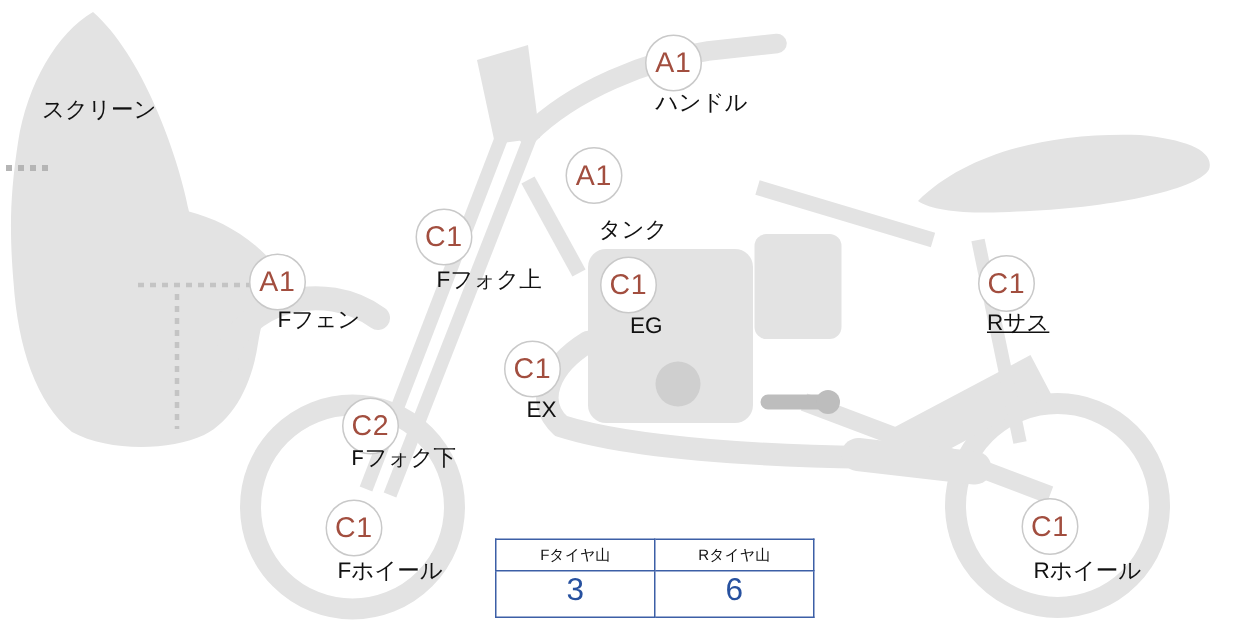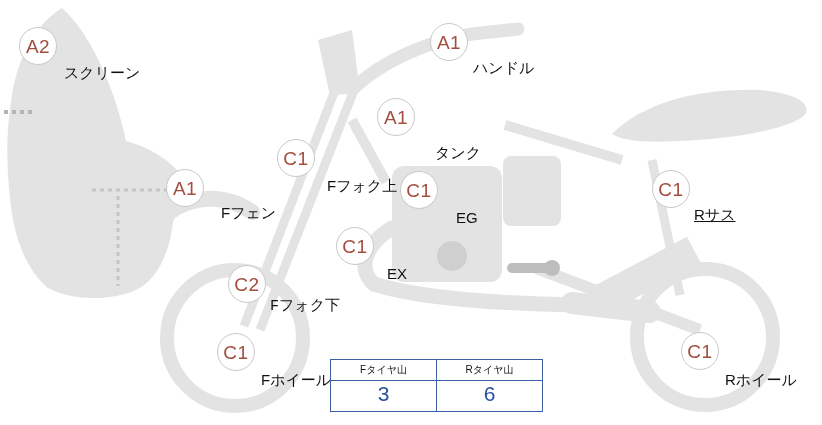--- a/index.html
+++ b/index.html
@@ -23,21 +23,20 @@
     line-height:38px;
     text-align:center;
     box-sizing:border-box;
     letter-spacing:0.5px;
   }
   .pt-label{
     position:absolute;
     font-size:15px;
     color:#111111;
     white-space:nowrap;
-    margin-left:36px;
   }
   .tire-table{
     position:absolute;
     left:330px;top:359px;
     border-collapse:collapse;
     background:#ffffff;
   }
   .tire-table th,.tire-table td{
     border:1px solid #3c5fa6;
     width:106px;
@@ -95,21 +94,20 @@
     <path d="M392,228 C366,244 356,268 374,284 C424,300 520,304 578,305" stroke="#e3e3e3" stroke-width="15" fill="none" stroke-linecap="round"></path>
     <path d="M572,303 L650,312" stroke="#e3e3e3" stroke-width="22" fill="none" stroke-linecap="round"></path>
 
     <rect x="392" y="166" width="110" height="116" rx="12" fill="#e3e3e3"></rect>
     <circle cx="452" cy="256" r="15" fill="#cfcfcf"></circle>
 
     <path d="M512,268 L546,268" stroke="#bdbdbd" stroke-width="10" stroke-linecap="round" fill="none"></path>
     <circle cx="552" cy="268" r="8" fill="#bdbdbd"></circle>
   </svg>
 
-  <div class="pt-badge" style="left:19px;top:27px;">A2</div>
   <div class="pt-label" style="left:28px;top:64px;">スクリーン</div>
 
   <div class="pt-badge" style="left:430px;top:23px;">A1</div>
   <div class="pt-label" style="left:437px;top:59px;">ハンドル</div>
 
   <div class="pt-badge" style="left:377px;top:98px;">A1</div>
   <div class="pt-label" style="left:399px;top:144px;">タンク</div>
 
   <div class="pt-badge" style="left:277px;top:139px;">C1</div>
   <div class="pt-label" style="left:291px;top:177px;">Fフォク上</div>

